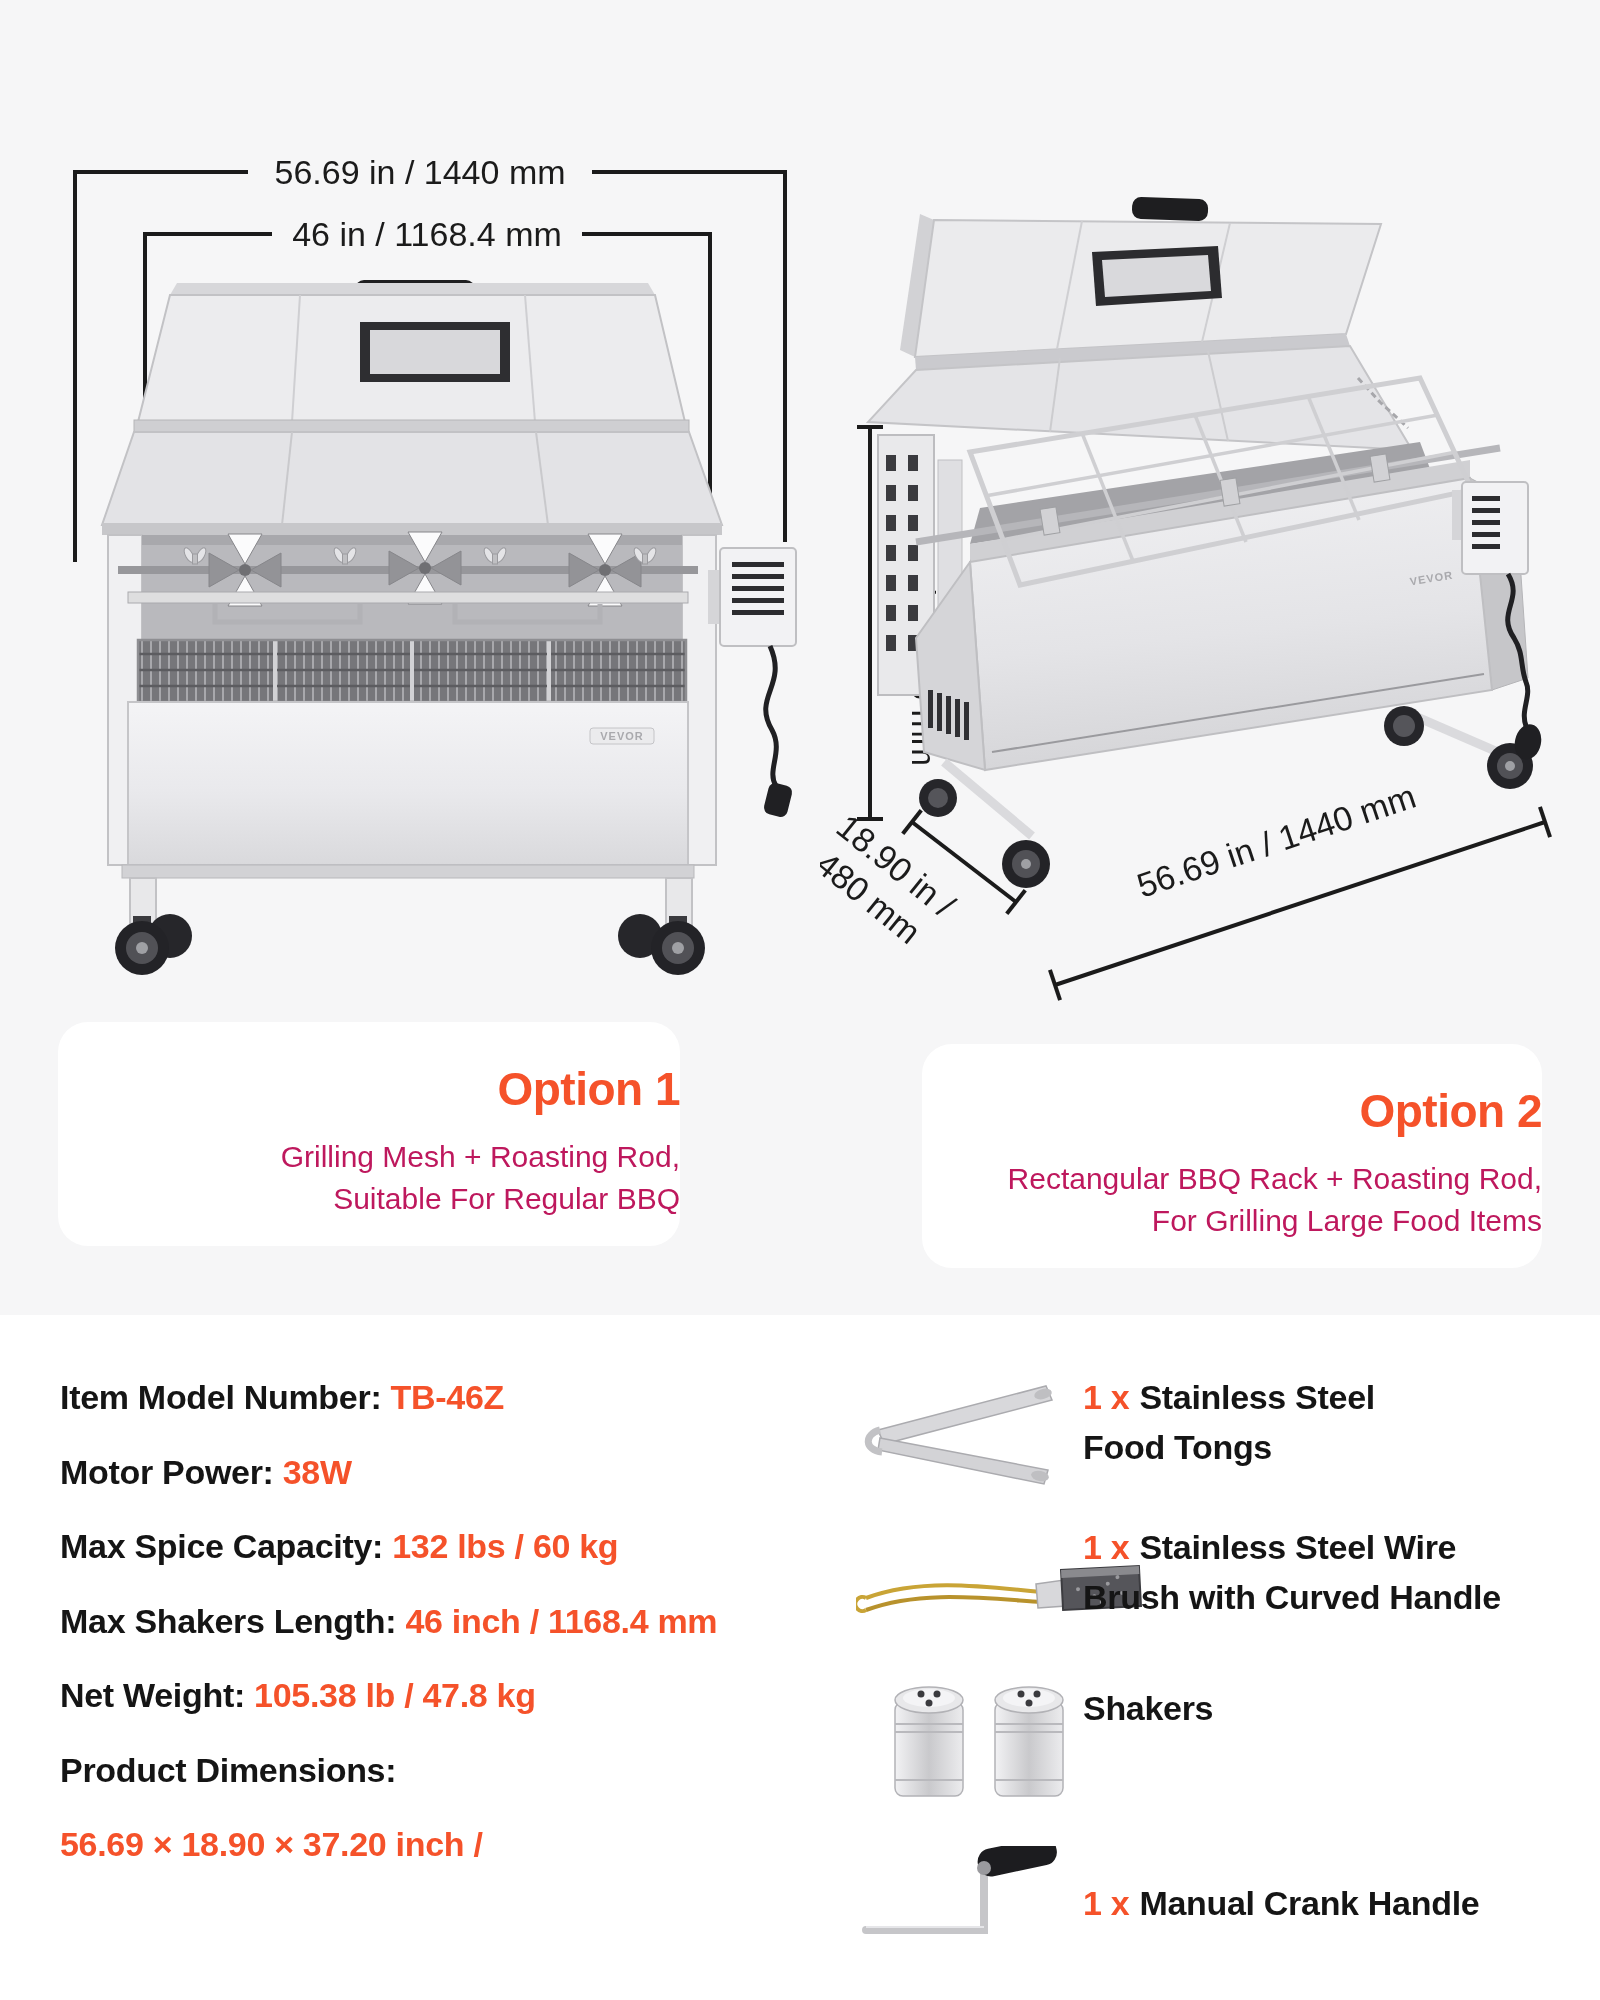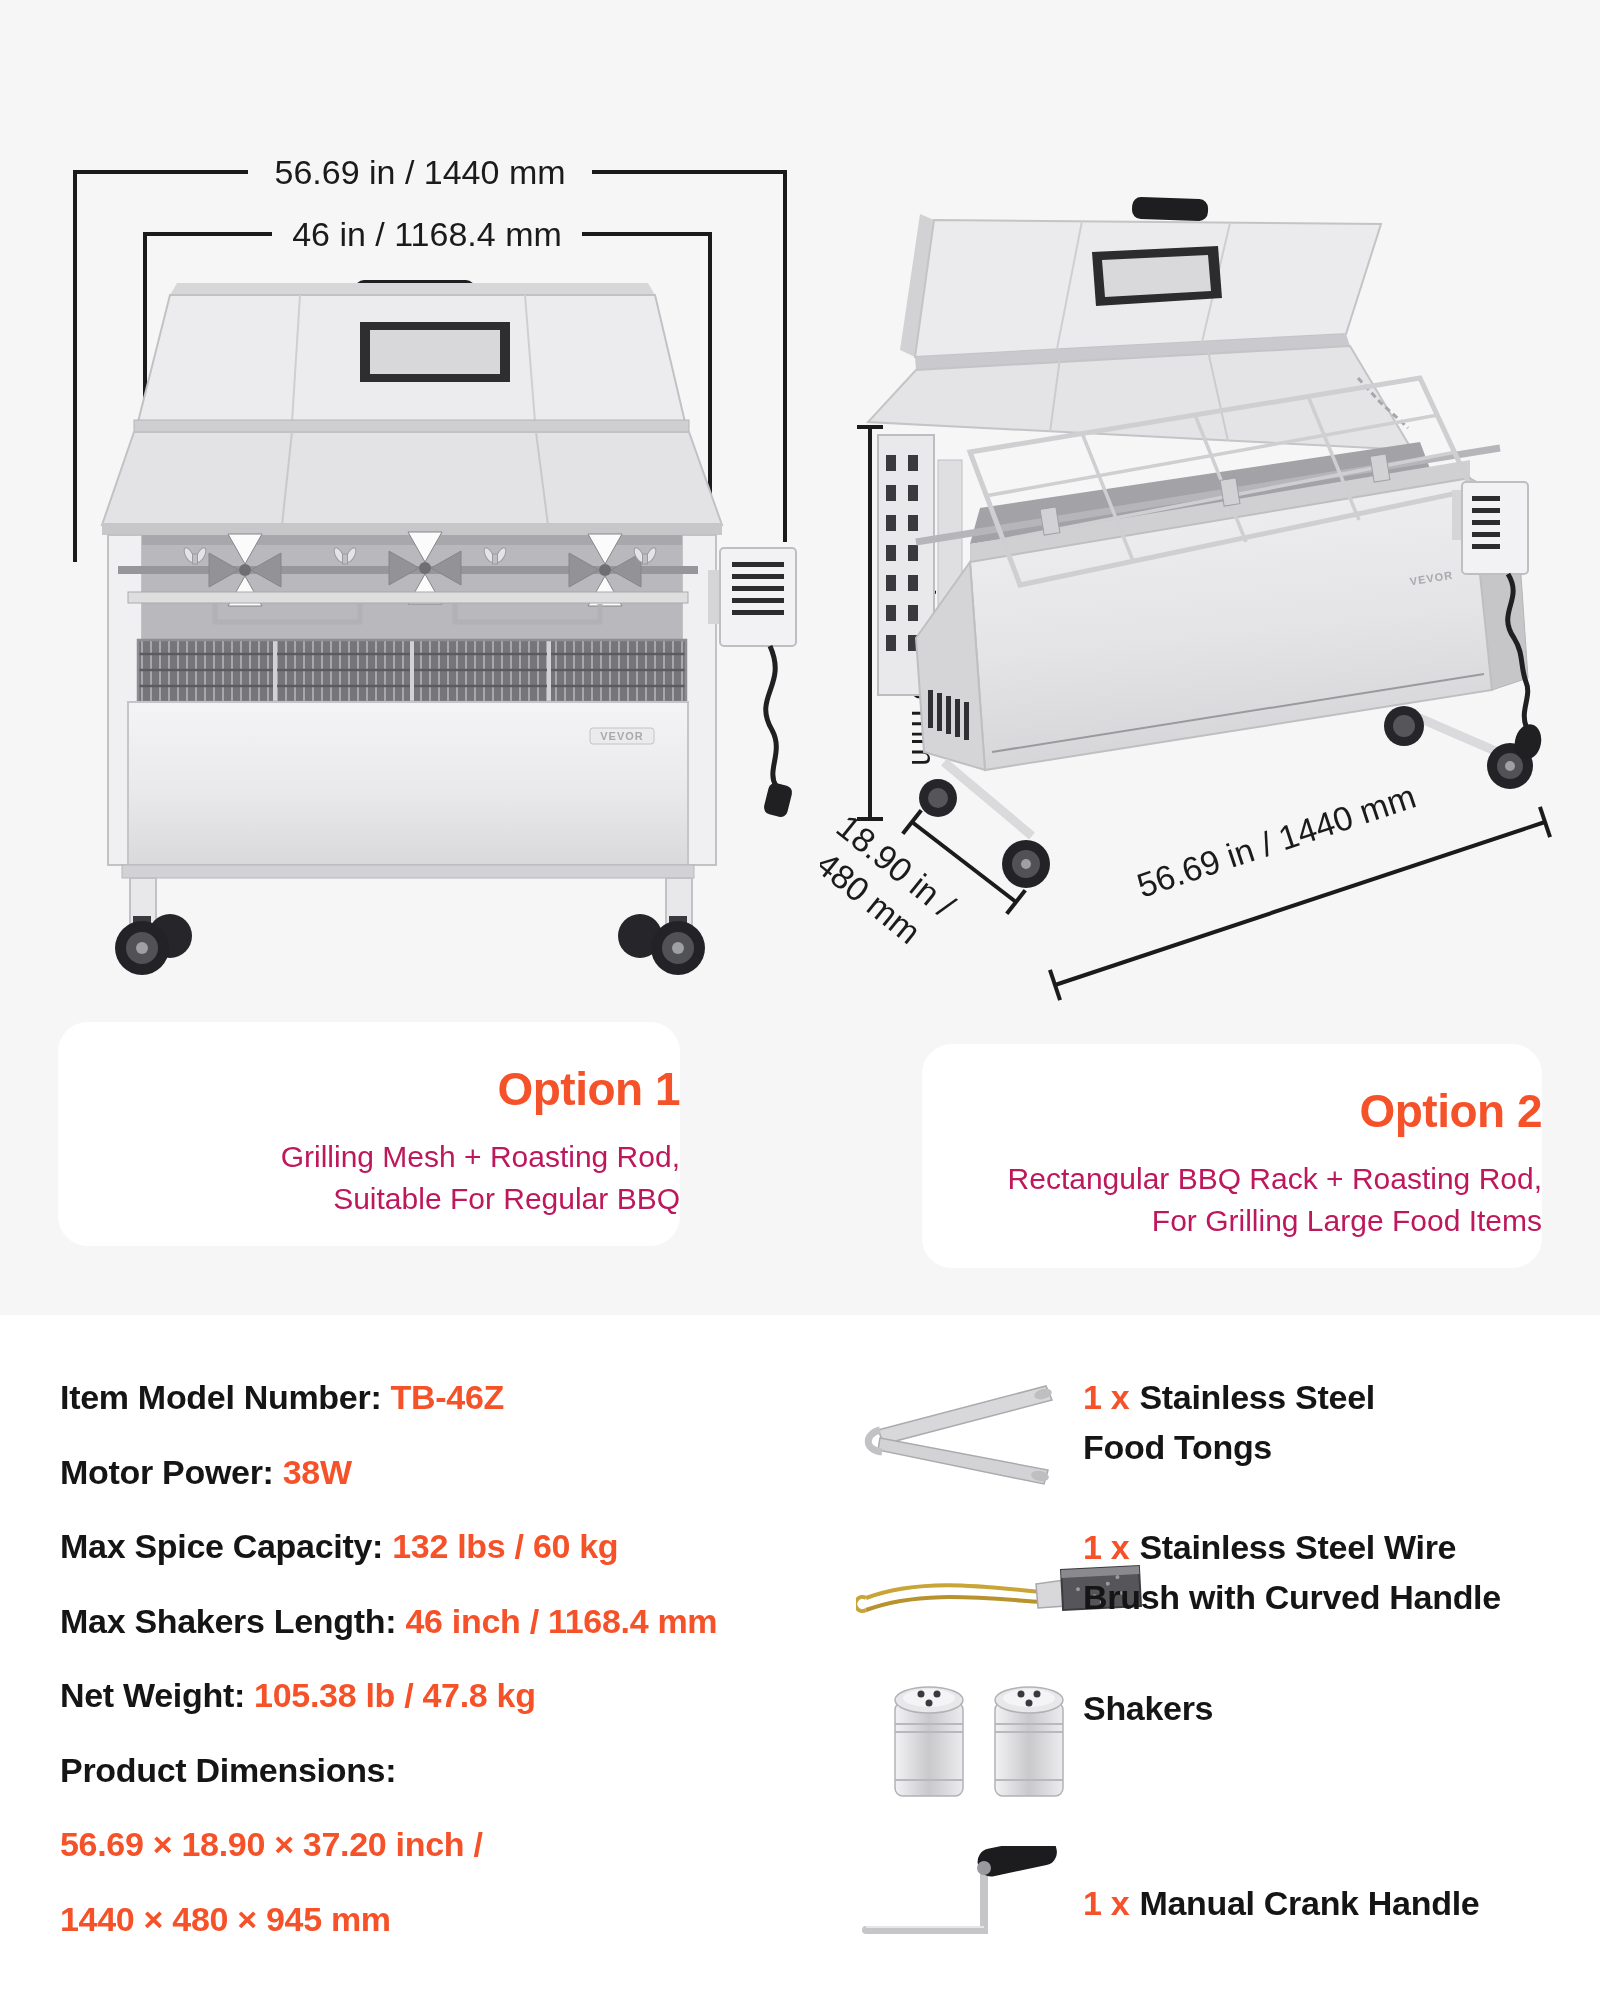--- a/index.html
+++ b/index.html
@@ -329,21 +329,20 @@
   </div>
 
   <div class="specs">
     <div class="spec-line"><span class="spec-label">Item Model Number: </span><span class="spec-value">TB-46Z</span></div>
     <div class="spec-line"><span class="spec-label">Motor Power: </span><span class="spec-value">38W</span></div>
     <div class="spec-line"><span class="spec-label">Max Spice Capacity: </span><span class="spec-value">132 lbs / 60 kg</span></div>
     <div class="spec-line"><span class="spec-label">Max Shakers Length: </span><span class="spec-value">46 inch / 1168.4 mm</span></div>
     <div class="spec-line"><span class="spec-label">Net Weight: </span><span class="spec-value">105.38 lb / 47.8 kg</span></div>
     <div class="spec-line"><span class="spec-label">Product Dimensions:</span><span class="spec-value"></span></div>
     <div class="spec-line"><span class="spec-label"></span><span class="spec-value">56.69 × 18.90 × 37.20 inch /</span></div>
-    <div class="spec-line"><span class="spec-label"></span><span class="spec-value">1440 × 480 × 945 mm</span></div>
   </div>
 
   <svg class="acc-icon" style="left:860px;top:1378px" width="205" height="112" viewBox="0 0 205 112">
     <polygon points="18,52 186,8 192,22 24,66" fill="#D8D8DB" stroke="#ABABAF" stroke-width="1.5"></polygon>
     <polygon points="20,60 188,92 184,106 18,72" fill="#D3D3D6" stroke="#ABABAF" stroke-width="1.5"></polygon>
     <path d="M20,52 C4,56 4,72 22,74" fill="none" stroke="#C2C2C5" stroke-width="7"></path>
     <ellipse cx="183" cy="16" rx="9" ry="5" transform="rotate(-15 183 16)" fill="#BFBFC2"></ellipse>
     <ellipse cx="180" cy="98" rx="9" ry="5" transform="rotate(11 180 98)" fill="#BFBFC2"></ellipse>
   </svg>
   <div class="acc-text" style="top:1372px">

